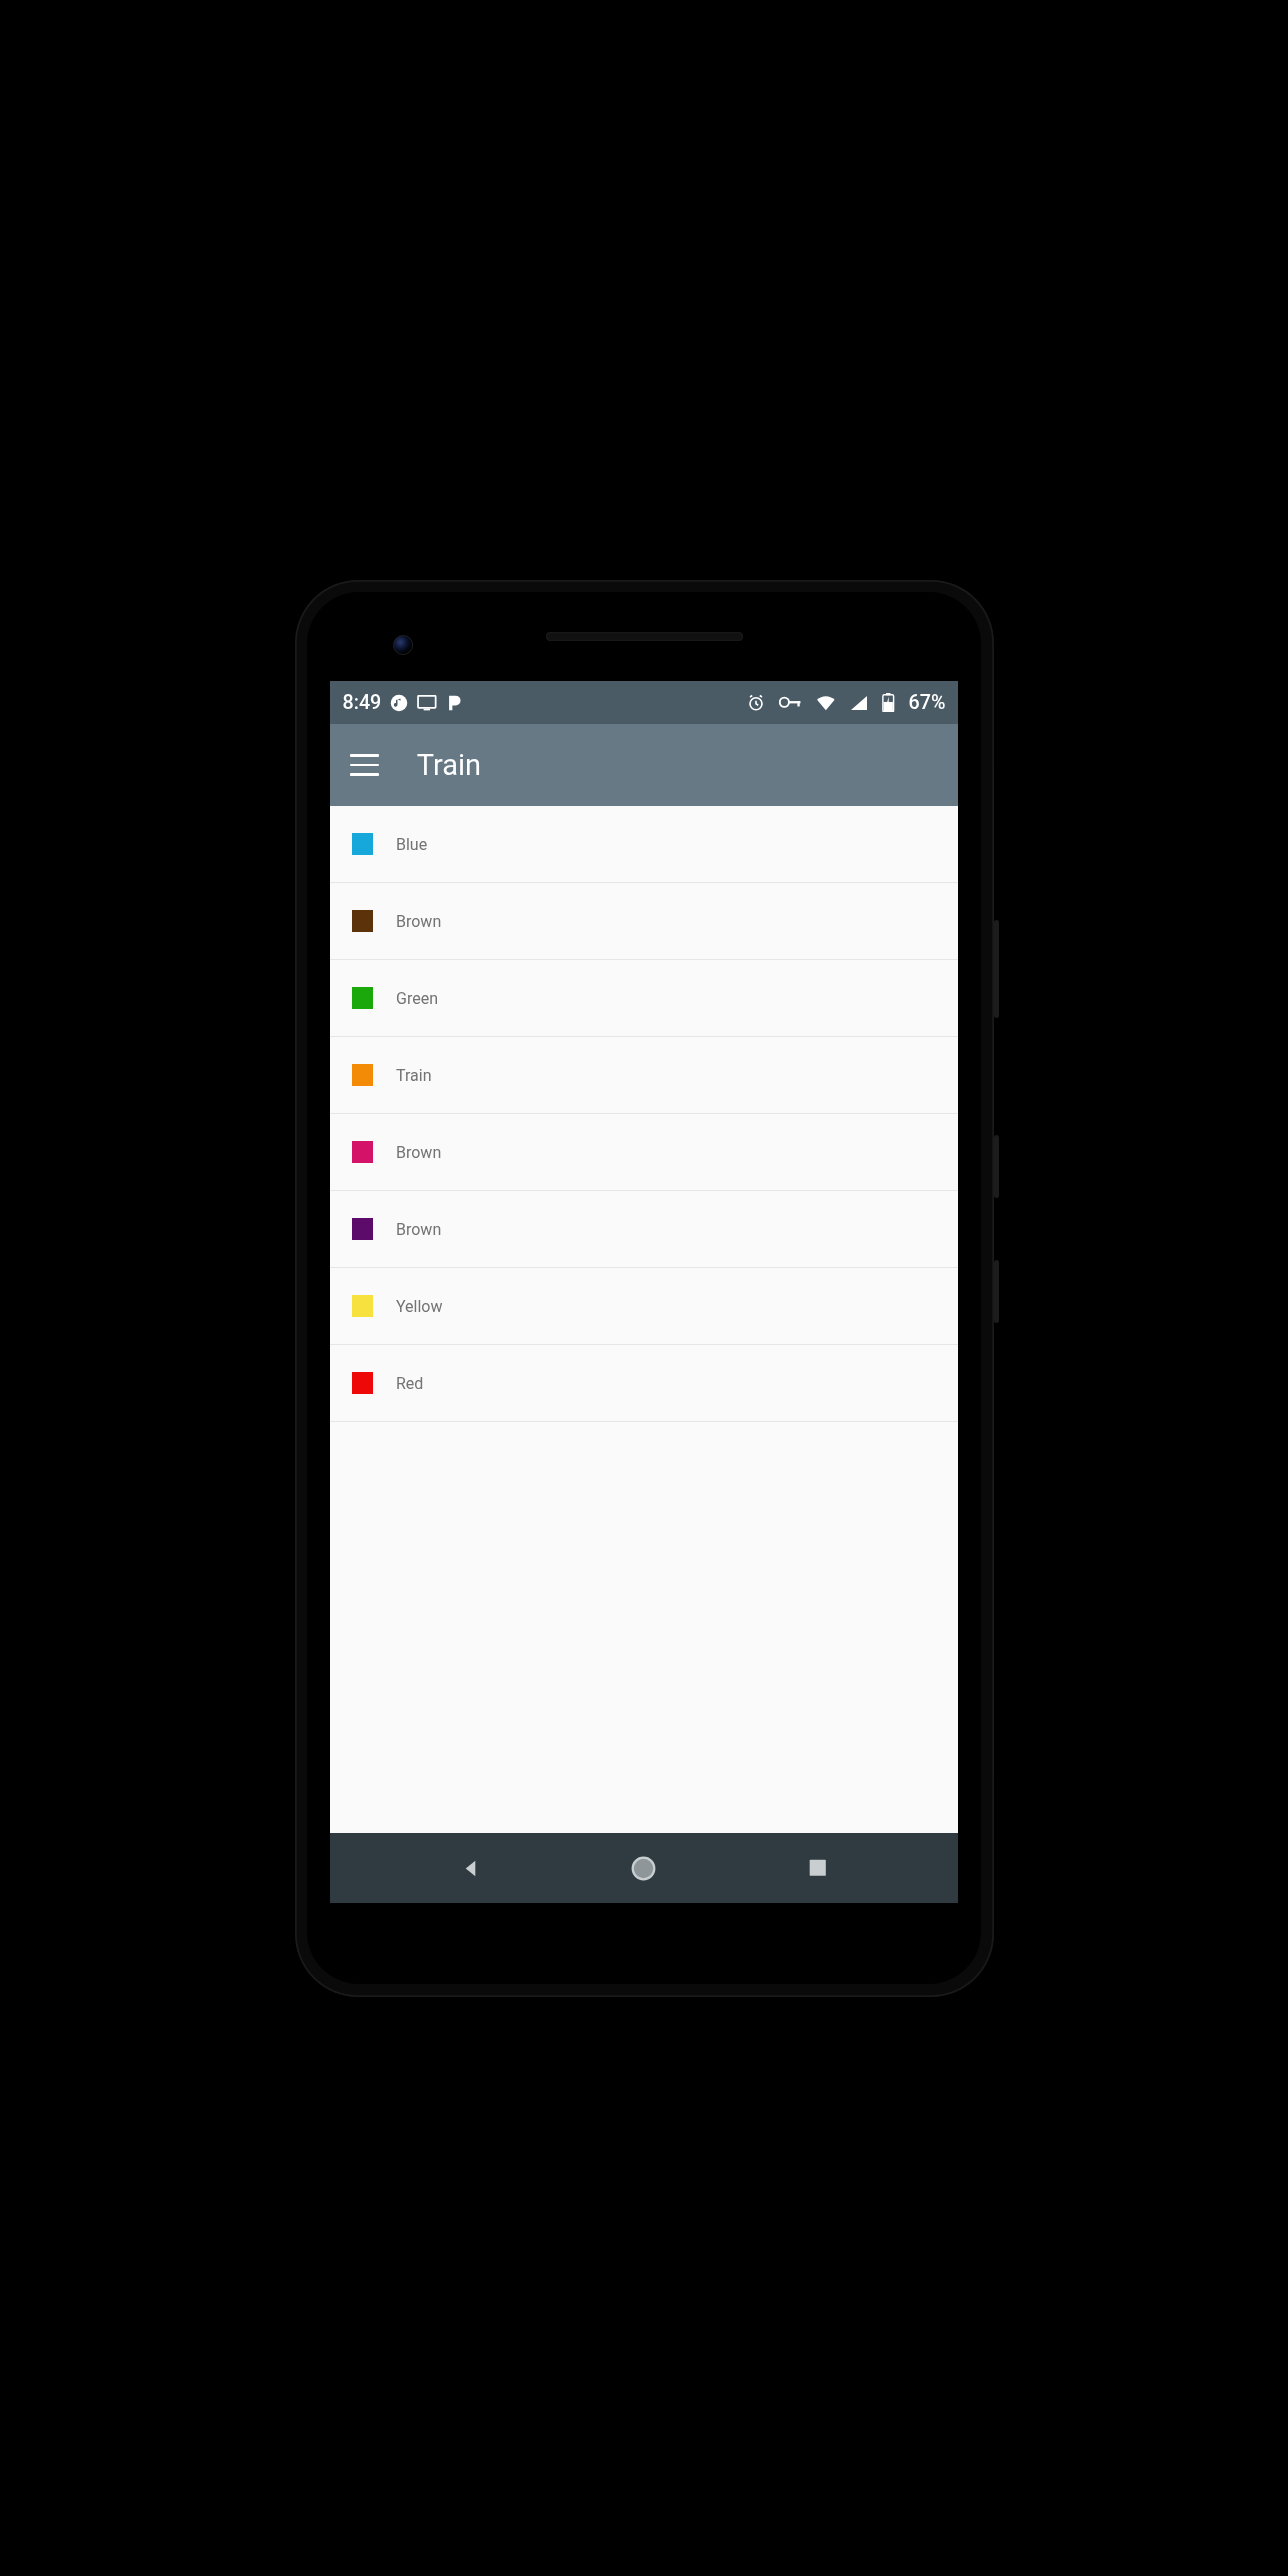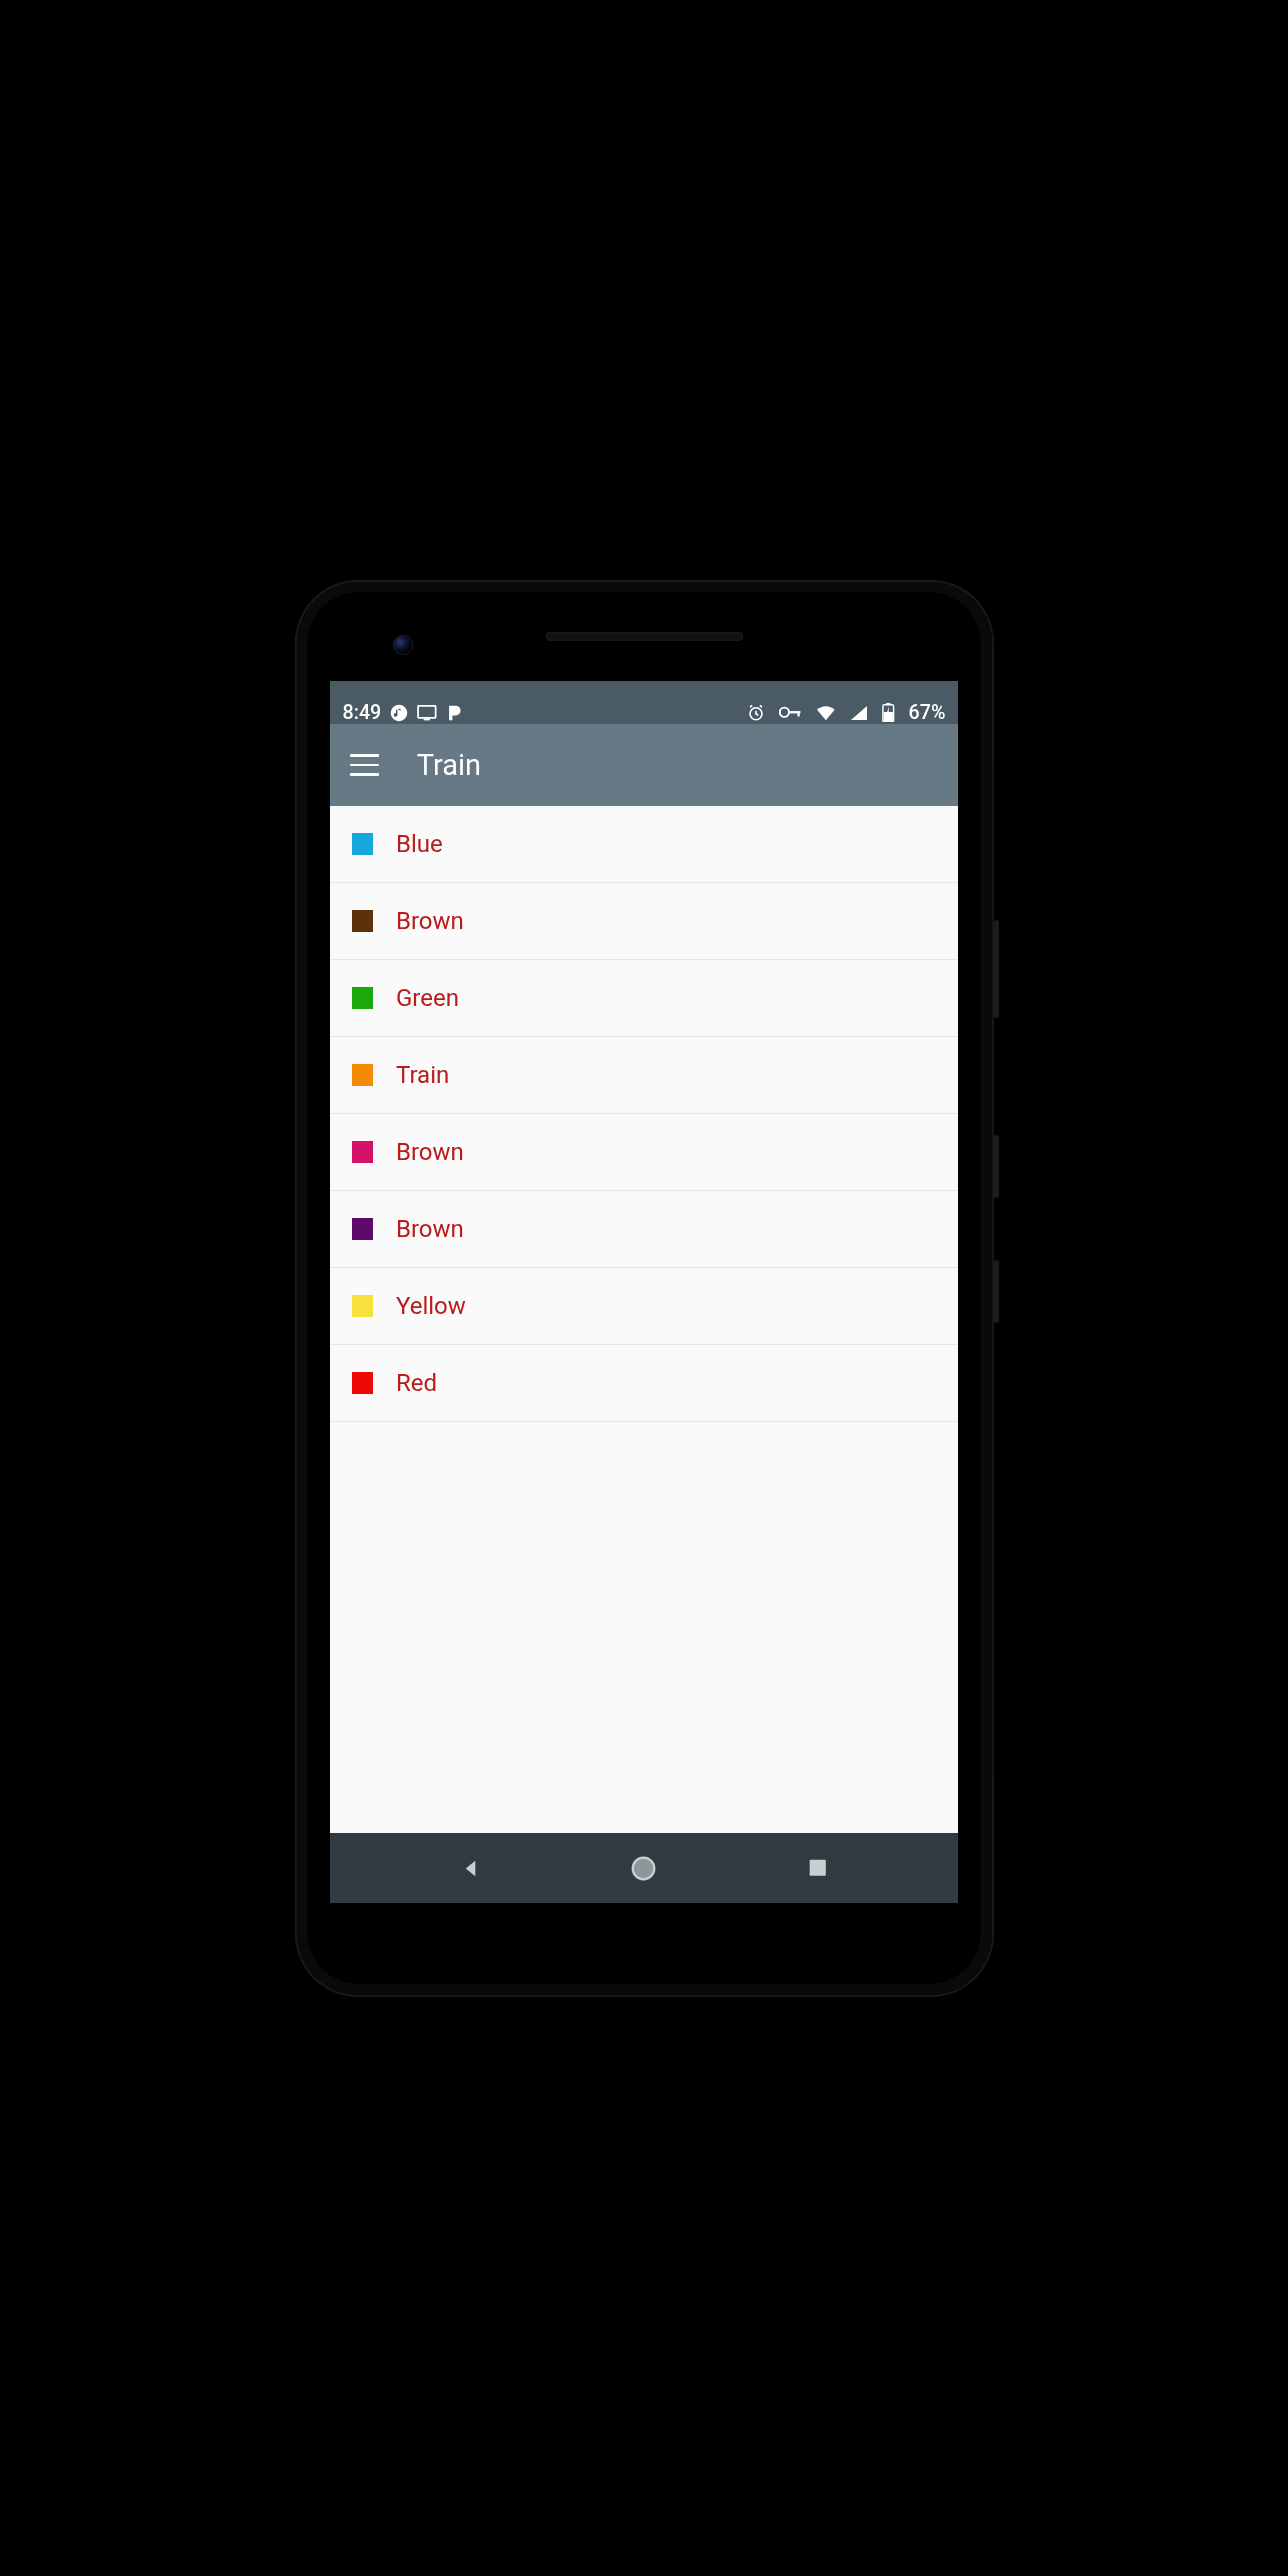--- a/index.html
+++ b/index.html
@@ -89,21 +89,21 @@
     display: flex;
     flex-direction: column;
     overflow: hidden;
   }
 
   
   .status-bar {
     height: 43px;
     background: #4a5b66;
     display: flex;
-    align-items: flex-end;
+    align-items: center;
     justify-content: space-between;
     padding: 0 12.5px;
     color: #fff;
     font-size: 19.7px;
     font-weight: 500;
   }
   .status-left, .status-right { display: flex; align-items: center; gap: 9px; }
   .status-right { gap: 14px; }
   .ic { display: inline-flex; align-items: center; justify-content: center; }
 
@@ -150,22 +150,22 @@
     border-bottom: 0.9px solid #e6e6e6;
     cursor: pointer;
   }
   .swatch {
     width: 21.5px;
     height: 21.5px;
     margin-right: 23px;
     flex-shrink: 0;
   }
   .item-label {
-    font-size: 24px;
-    color: #b91c1c;
+    font-size: 16px;
+    color: #737373;
   }
 
   
   .nav-bar {
     height: 70px;
     background: #2f3b41;
     display: flex;
     align-items: center;
     justify-content: space-around;
     padding: 0 54px;

